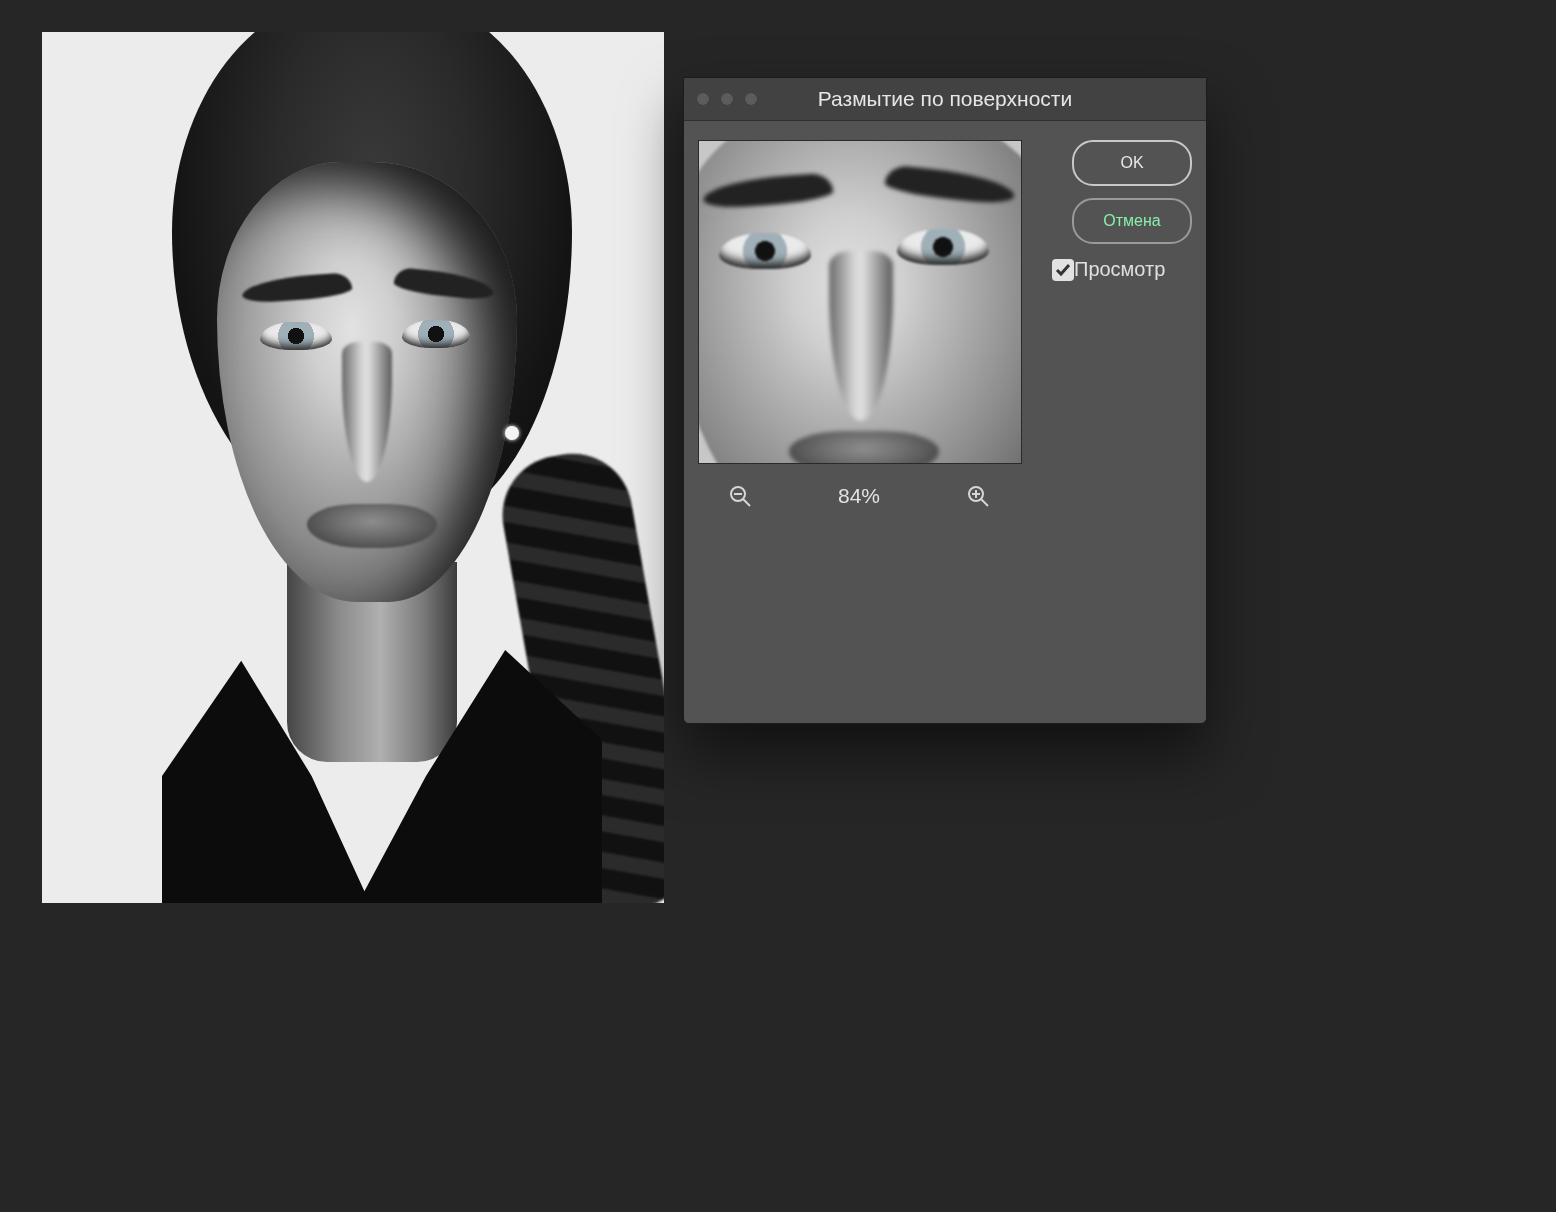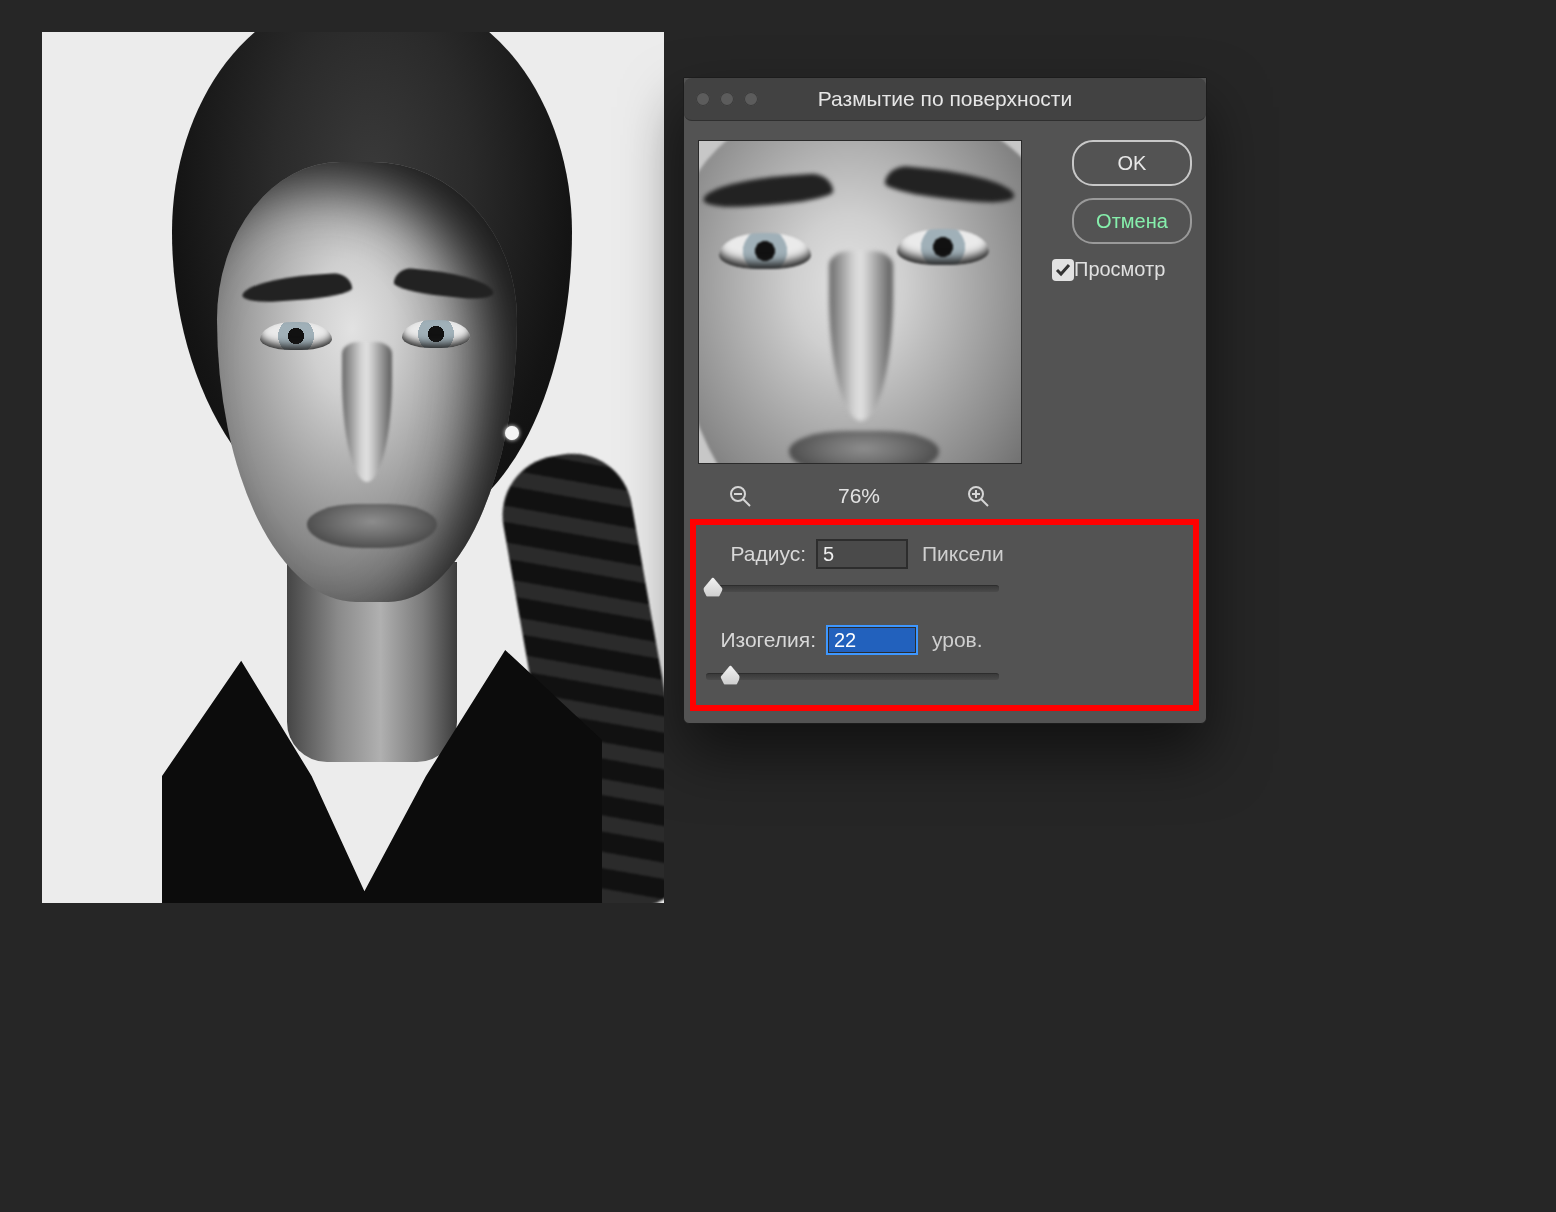--- a/index.html
+++ b/index.html
@@ -126,21 +126,20 @@
     border: 1px solid #1c1c1c;
     border-radius: 0 0 6px 6px;
     box-shadow: 0 30px 60px rgba(0,0,0,0.55);
   }
   .titlebar {
     height: 42px;
     background: #424242;
     border-bottom: 1px solid #2f2f2f;
     display: flex; align-items: center;
     position: relative;
-    border-radius: 8px;
   }
   .traffic { margin-left: 12px; display: flex; gap: 10px; }
   .traffic span { width: 14px; height: 14px; border-radius: 50%; background: #5c5c5c; box-shadow: inset 0 0 0 1px #3c3c3c; }
   .title-text {
     position: absolute; left: 0; right: 0; text-align: center;
     font-size: 21px; color: #e6e6e6; font-weight: 400;
     pointer-events: none;
   }
 
   .dialog-body {
@@ -206,21 +205,21 @@
   .zoom-icon svg { width: 24px; height: 24px; }
   .zoom-level { font-size: 21px; color: #e2e2e2; }
 
   
   .btn {
     position: absolute; right: 14px;
     width: 116px; height: 42px;
     border: 2px solid #c8c8c8;
     border-radius: 21px;
     background: transparent;
-    color: #e8e8e8; font-size: 20px;
+    color: #e8e8e8; font-size: 16px;
     display: flex; align-items: center; justify-content: center;
     cursor: pointer;
   }
   .btn.ok     { top: 20px; }
   .btn.cancel { top: 78px; border-color: #9a9a9a; color: #86efac; }
   .preview-check-row {
     position: absolute; right: 14px; top: 138px;
     width: 140px; display: flex; align-items: center; 
   }
   .checkbox {
@@ -323,21 +322,21 @@
     </div>
 
     <div class="zoom-row">
       <div class="zoom-icon">
         <svg viewBox="0 0 24 24" fill="none" stroke="#d6d6d6" stroke-width="2">
           <circle cx="10" cy="10" r="7"></circle>
           <line x1="15" y1="15" x2="22" y2="22"></line>
           <line x1="6" y1="10" x2="14" y2="10"></line>
         </svg>
       </div>
-      <div class="zoom-level">76%</div>
+      <div class="zoom-level">84%</div>
       <div class="zoom-icon">
         <svg viewBox="0 0 24 24" fill="none" stroke="#d6d6d6" stroke-width="2">
           <circle cx="10" cy="10" r="7"></circle>
           <line x1="15" y1="15" x2="22" y2="22"></line>
           <line x1="6" y1="10" x2="14" y2="10"></line>
           <line x1="10" y1="6" x2="10" y2="14"></line>
         </svg>
       </div>
     </div>
 
@@ -349,35 +348,14 @@
     </div>
     <div class="preview-check-row">
       <div class="checkbox">
         <svg viewBox="0 0 16 16" fill="none" stroke="#333" stroke-width="3">
           <polyline points="2,8 6,12 14,3"></polyline>
         </svg>
       </div>
       <div class="preview-label">Просмотр</div>
     </div>
 
-    <div class="highlight-zone">
-
-      <div class="param-row radius">
-        <div class="param-label">Радиус:</div>
-        <input class="param-input" value="5" style="">
-        <div class="param-unit">Пиксели</div>
-      </div>
-      <div class="slider-track radius">
-        <div class="slider-thumb" id="radius-thumb" style="left: -3.14px;"></div>
-      </div>
-
-      <div class="param-row thresh">
-        <div class="param-label">Изогелия:</div>
-        <input class="param-input selected" value="22" style="">
-        <div class="param-unit">уров.</div>
-      </div>
-      <div class="slider-track thresh">
-        <div class="slider-thumb" id="thresh-thumb" style="left: 14.44px;"></div>
-      </div>
-
-    </div>
   </div>
 </div>
 
 </body></html>

